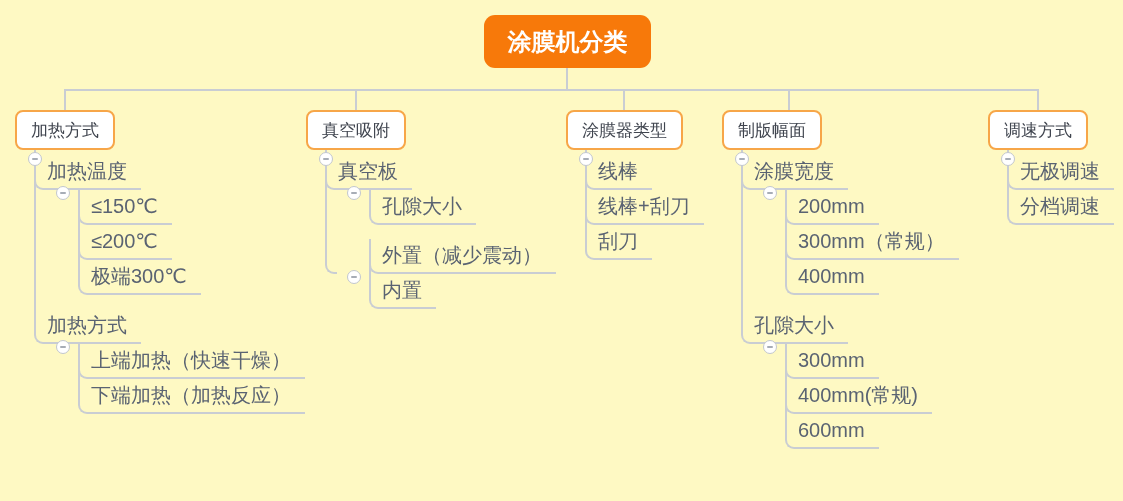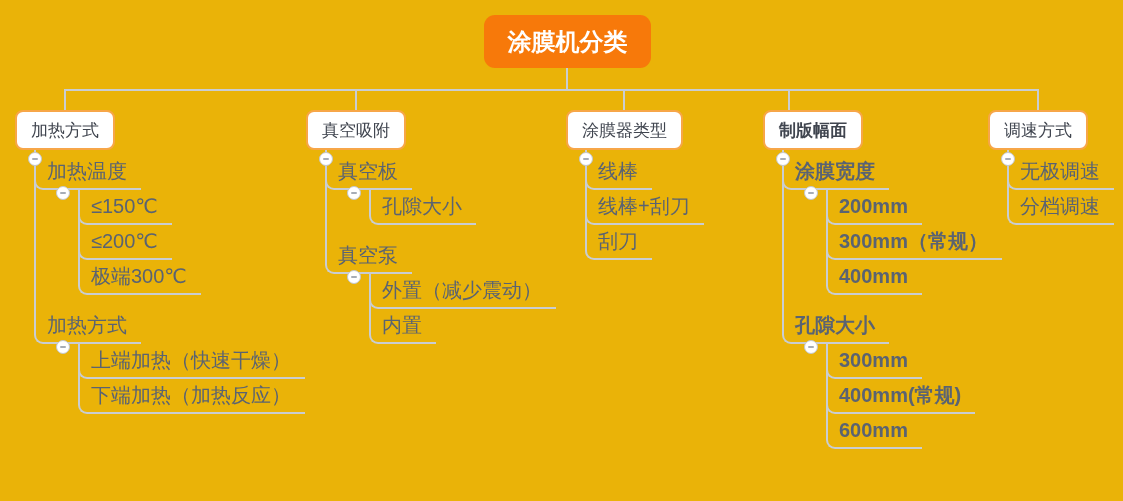--- a/index.html
+++ b/index.html
@@ -1,19 +1,19 @@
 <!DOCTYPE html>
 <html style="--root-bg: #F7790A; --branch-border: #F7A648; --connector: #C9CDD3; --branch-text: #40454F; --subtopic-text: #5A6372;"><head>
 <meta charset="utf-8">
 <style>
   html,body{margin:0;padding:0;background:#fff;}
   .canvas{
     position:relative;
     width:1123px;height:501px;
-    background:#eab308;
+    background:#fef9c3;
     overflow:hidden;
     font-family:"Liberation Sans","DejaVu Sans",sans-serif;
   }
   
   .root-topic{
     position:absolute;left:484px;top:15px;
     width:167px;height:53px;
     background:var(--root-bg,#F7790A);
     border-radius:11px;
     color:#ffffff;font-size:24px;font-weight:bold;
@@ -28,21 +28,21 @@
   .line.drop.d1{left:64px;}
   .line.drop.d2{left:355px;}
   .line.drop.d3{left:623px;}
   .line.drop.d4{left:788px;}
   .line.drop.d5{left:1037px;}
   
   .branch{position:absolute;top:110px;}
   .branch.b1{left:15px;}
   .branch.b2{left:306px;}
   .branch.b3{left:566px;}
-  .branch.b4{left:763px;font-weight:bold;}
+  .branch.b4{left:722px;}
   .branch.b5{left:988px;}
   .topic{
     display:inline-flex;align-items:center;justify-content:center;
     box-sizing:border-box;
     min-width:98px;height:40px;padding:0 14px;
     background:#ffffff;
     border:2px solid var(--branch-border,#F7A648);
     border-radius:8px;
     font-size:17px;color:var(--branch-text,#40454F);
     white-space:nowrap;cursor:pointer;
@@ -122,21 +122,21 @@
             </ul></li>
         </ul></div>
       <div class="branch b2"><div class="topic">真空吸附</div><span class="collapse">
           <i class="minus"></i>
         </span><ul class="subtree">
           <li class="node"><span class="lbl">真空板</span><span class="collapse">
               <i class="minus"></i>
             </span><ul class="kids">
               <li class="node"><span class="lbl">孔隙大小</span></li>
             </ul></li>
-          <li class="node"><span class="lbl">真空泵</span><span class="collapse">
+          <li class="node"><span class="collapse">
               <i class="minus"></i>
             </span><ul class="kids">
               <li class="node"><span class="lbl">外置（减少震动）</span></li>
               <li class="node"><span class="lbl">内置</span></li>
             </ul></li>
         </ul></div>
       <div class="branch b3"><div class="topic">涂膜器类型</div><span class="collapse">
           <i class="minus"></i>
         </span><ul class="subtree">
           <li class="node"><span class="lbl">线棒</span></li>

